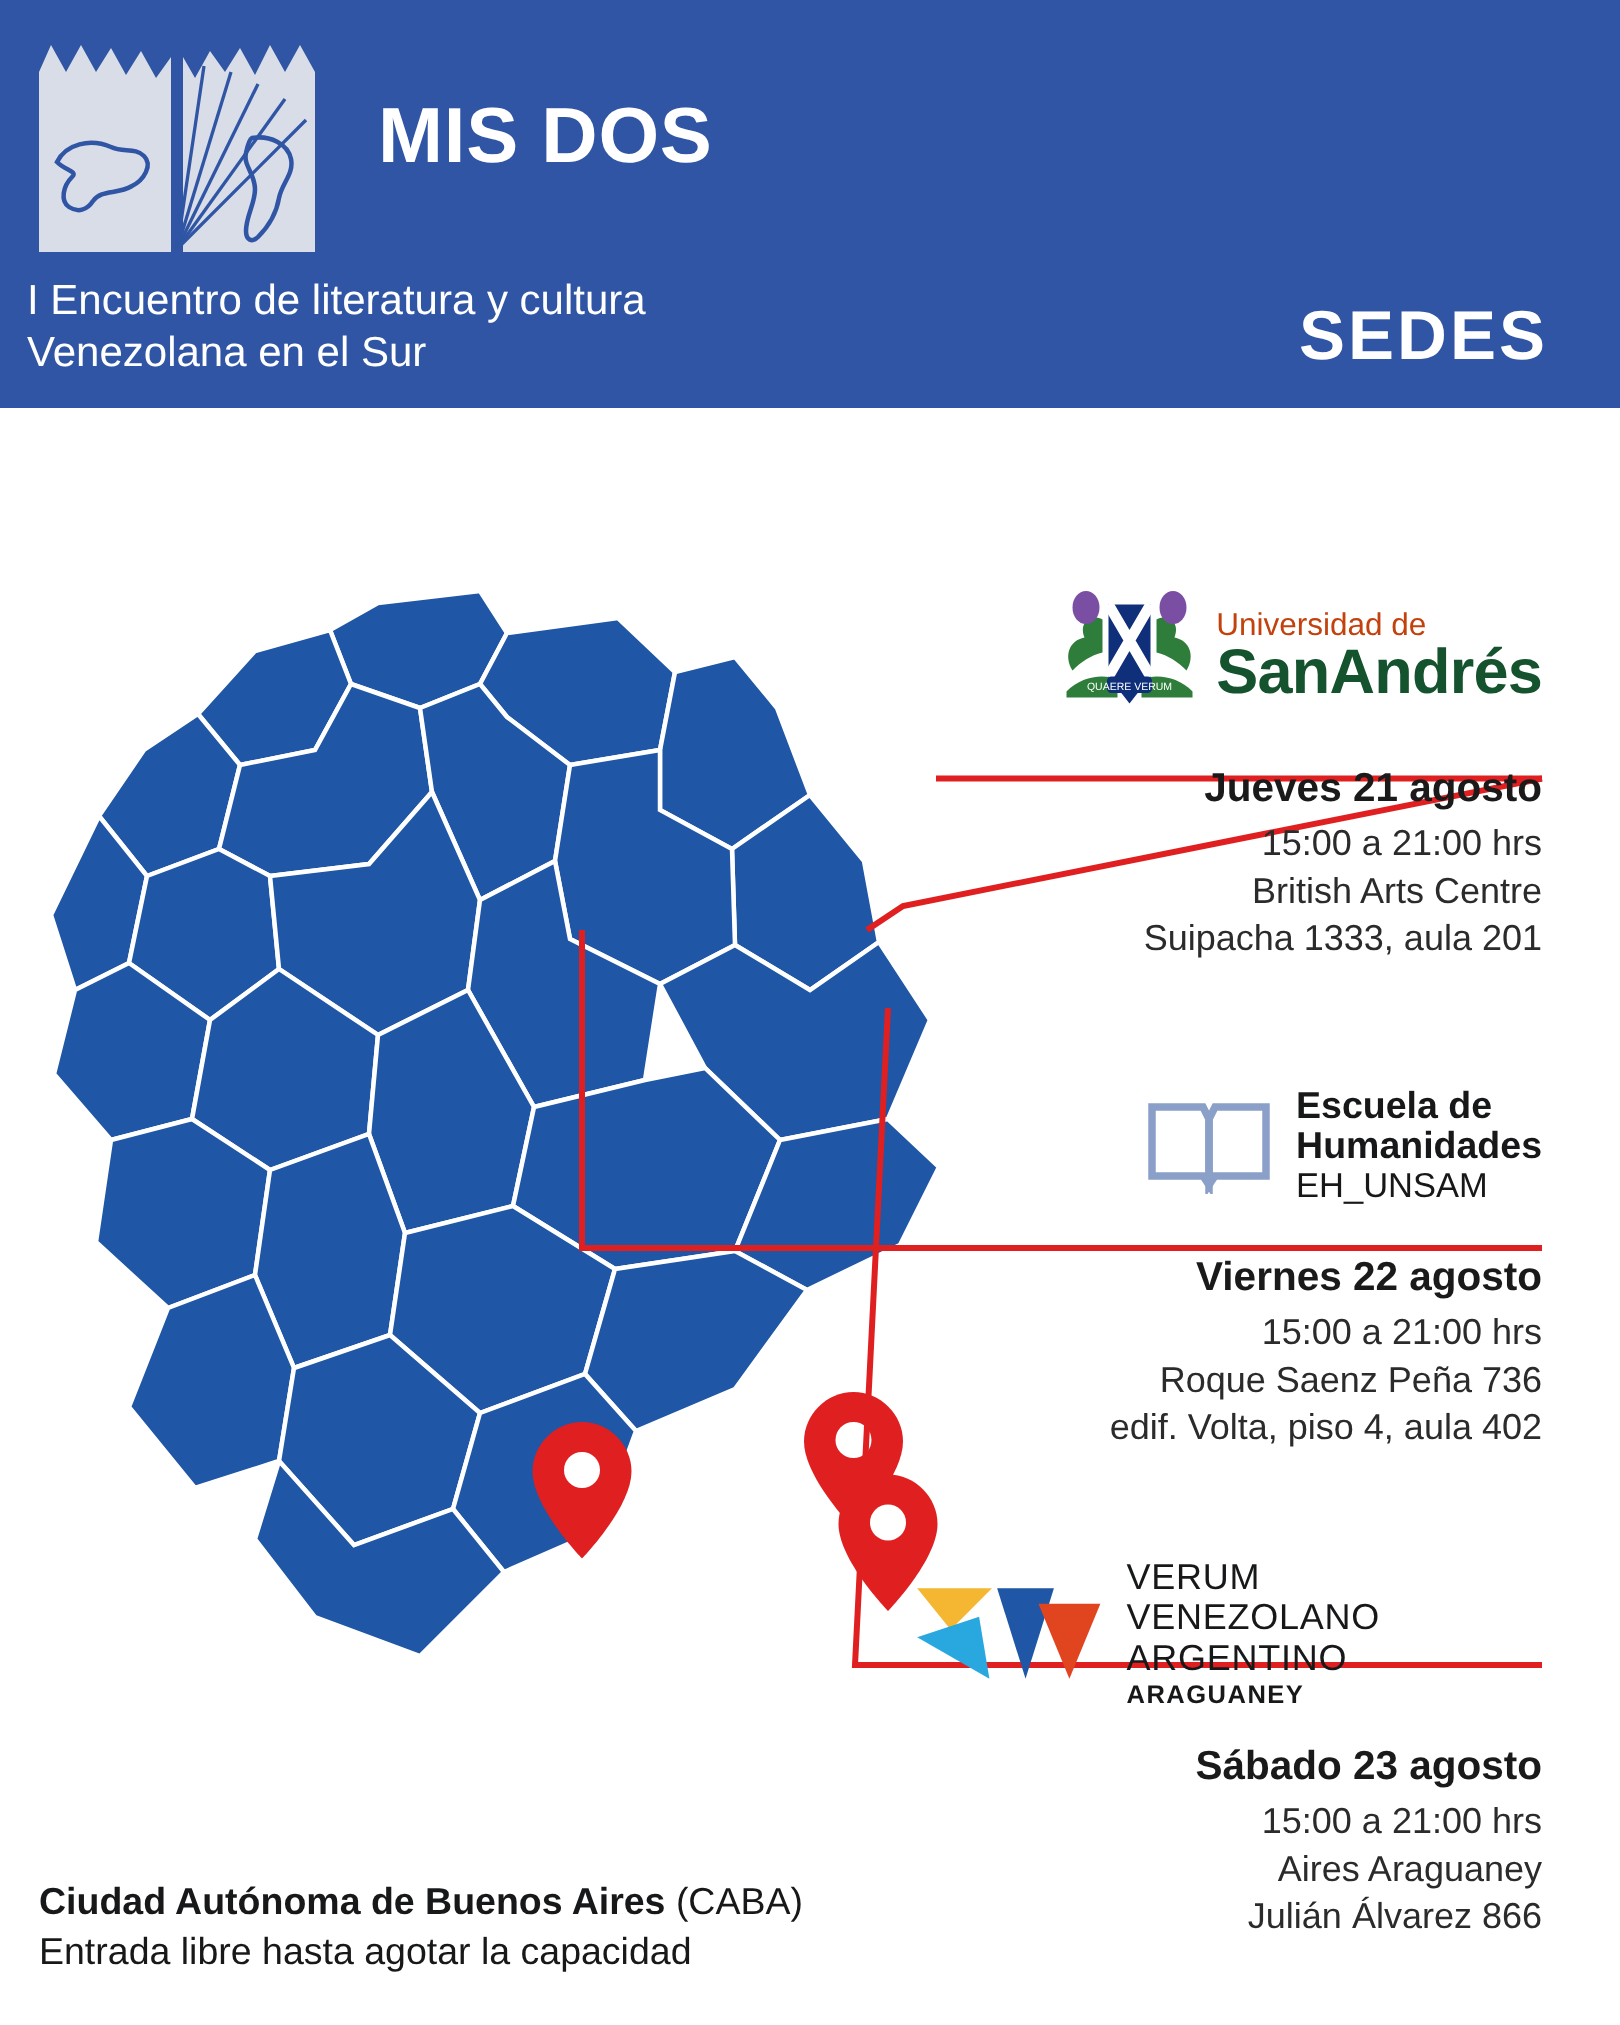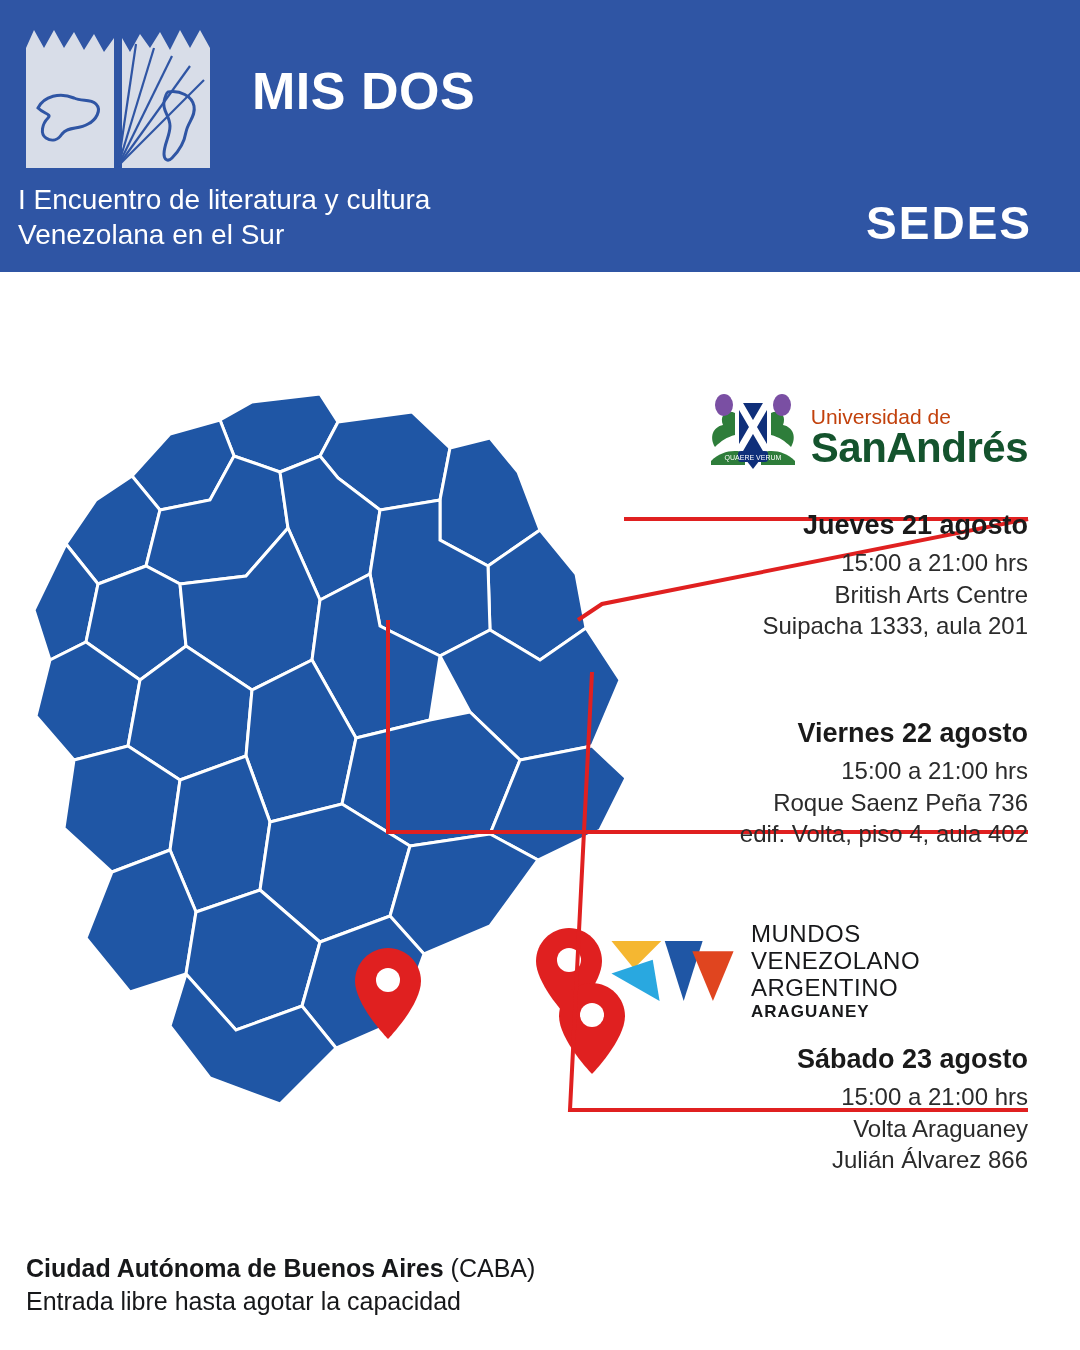--- a/index.html
+++ b/index.html
@@ -269,48 +269,61 @@
       </div>
       <div class="venue-info">
         <div class="venue-day">Jueves 21 agosto</div>
         <div class="venue-line">15:00 a 21:00 hrs</div>
         <div class="venue-line">British Arts Centre</div>
         <div class="venue-line">Suipacha 1333, aula 201</div>
       </div>
     </div>
 
     <div class="venue">
+      <div class="venue-logo">
+        <div class="eh-logo">
+          <svg class="eh-book" viewBox="0 0 84 66">
+            <path d="M4 8 L38 8 L42 16 L42 60 L38 54 L4 54 Z" fill="none" stroke="#8aa0c8" stroke-width="5"></path>
+            <path d="M80 8 L46 8 L42 16 L42 60 L46 54 L80 54 Z" fill="none" stroke="#8aa0c8" stroke-width="5"></path>
+          </svg>
+          <div class="eh-words">
+            <div class="eh-title">Escuela de</div>
+            <div class="eh-title">Humanidades</div>
+            <div class="eh-sub">EH_UNSAM</div>
+          </div>
+        </div>
+      </div>
       <div class="venue-info">
         <div class="venue-day">Viernes 22 agosto</div>
         <div class="venue-line">15:00 a 21:00 hrs</div>
         <div class="venue-line">Roque Saenz Peña 736</div>
         <div class="venue-line">edif. Volta, piso 4, aula 402</div>
       </div>
     </div>
 
     <div class="venue">
       <div class="venue-logo">
         <div class="ar-logo">
           <svg class="ar-mark" viewBox="0 0 150 86">
             <path d="M4 8 L62 8 L30 40 Z" fill="#f5b731"></path>
             <path d="M4 46 L52 30 L60 78 Z" fill="#29a8e0"></path>
             <path d="M66 8 L110 8 L88 78 Z" fill="#1f56a5"></path>
             <path d="M98 20 L146 20 L122 78 Z" fill="#e0451f"></path>
           </svg>
           <div class="ar-words">
-            <div class="ar-l1">MUNDOS</div>
+            <div class="ar-l1">VERUM</div>
             <div class="ar-l2">VENEZOLANO ARGENTINO</div>
             <div class="ar-l3">ARAGUANEY</div>
           </div>
         </div>
       </div>
       <div class="venue-info">
         <div class="venue-day">Sábado 23 agosto</div>
         <div class="venue-line">15:00 a 21:00 hrs</div>
-        <div class="venue-line">Volta Araguaney</div>
+        <div class="venue-line">Aires Araguaney</div>
         <div class="venue-line">Julián Álvarez 866</div>
       </div>
     </div>
 
   </div>
 
   <div class="footer">
     <div class="footer-l1">
       <b>Ciudad Autónoma de Buenos Aires</b><span> (CABA)</span>
     </div>

